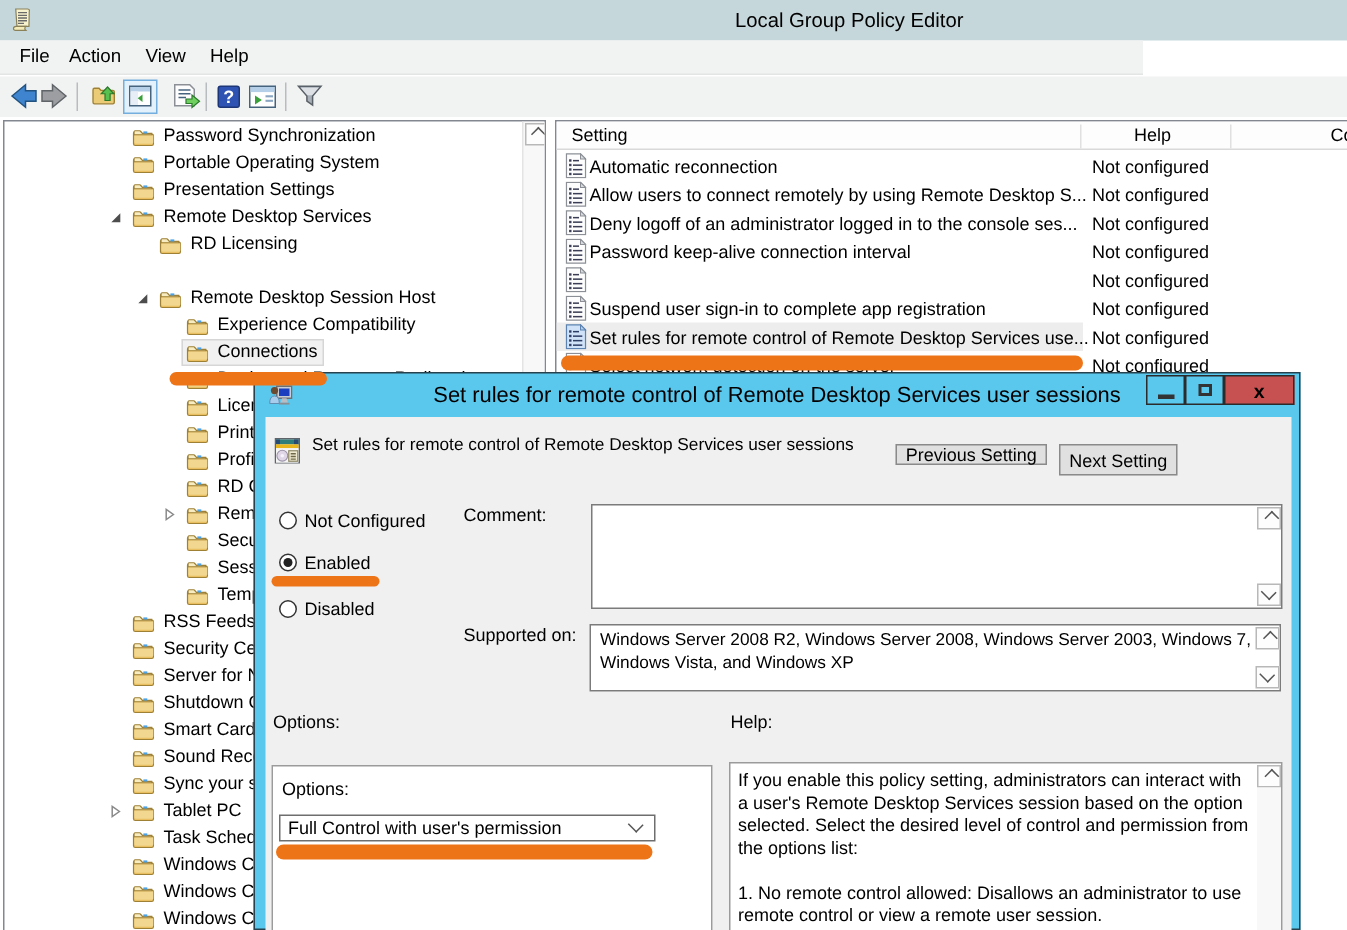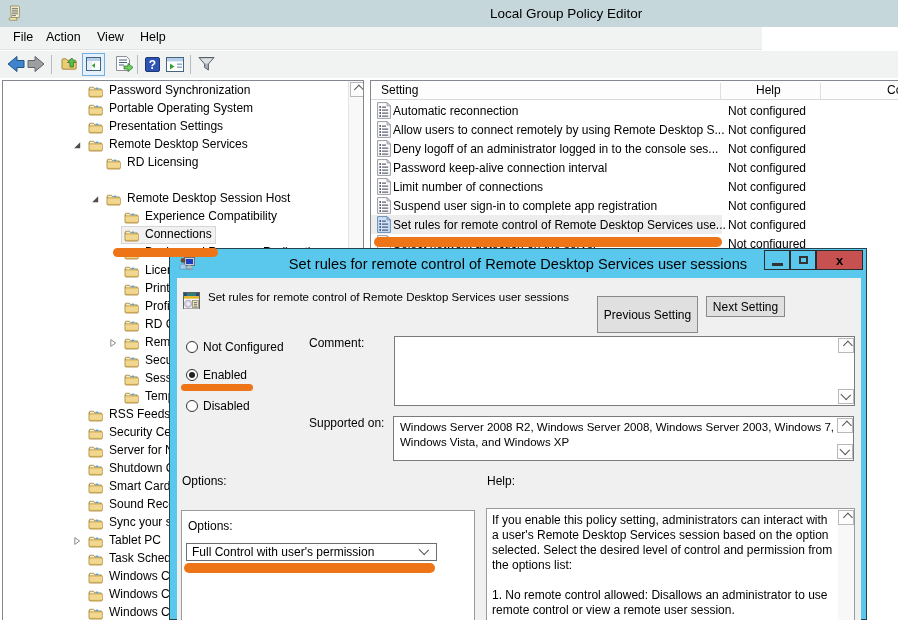--- a/index.html
+++ b/index.html
@@ -360,21 +360,20 @@
           <svg width="14" height="17" style="position:absolute;left:6px;top:1px">
             <use href="#page"></use>
           </svg>
           <span style="position:absolute;left:22px;top:1px;font-size:12px;line-height:18px;">Password keep-alive connection interval</span>
           <span style="position:absolute;left:357px;top:1px;font-size:12px;line-height:18px;">Not configured</span>
         </div>
         <div class="lrow" style="position:absolute;left:0;top:76px;width:528px;">
           <svg width="14" height="17" style="position:absolute;left:6px;top:1px">
             <use href="#page"></use>
           </svg>
-          <span style="position:absolute;left:22px;top:1px;font-size:12px;line-height:18px;">Limit number of connections</span>
           <span style="position:absolute;left:357px;top:1px;font-size:12px;line-height:18px;">Not configured</span>
         </div>
         <div class="lrow" style="position:absolute;left:0;top:95px;width:528px;">
           <svg width="14" height="17" style="position:absolute;left:6px;top:1px">
             <use href="#page"></use>
           </svg>
           <span style="position:absolute;left:22px;top:1px;font-size:12px;line-height:18px;">Suspend user sign-in to complete app registration</span>
           <span style="position:absolute;left:357px;top:1px;font-size:12px;line-height:18px;">Not configured</span>
         </div>
         <div class="lrow" style="position:absolute;left:0;top:114px;width:528px;">
@@ -428,21 +427,21 @@
           <circle cx="5.2" cy="11.8" r="1.2" fill="#f6f3fa"></circle>
           <rect x="9.5" y="8.5" width="6" height="7" fill="#efe9d2" stroke="#8e8868" stroke-width="0.8"></rect>
           <g stroke="#6e6848" stroke-width="0.9">
               <path d="M10.8 10.5 h3.4"></path>
               <path d="M10.8 12.3 h3.4"></path>
               <path d="M10.8 14.1 h3.4"></path>
             </g>
         </svg>
       </div>
       <div style="left:31px;top:13px;font-size:11.5px;white-space:nowrap;">Set rules for remote control of Remote Desktop Services user sessions</div>
-      <div class="btn" style="left:420px;top:18px;width:101px;height:37px;">Previous Setting</div>
+      <div class="btn" style="left:420px;top:18px;width:101px;height:14px;">Previous Setting</div>
       <div class="btn" style="left:529px;top:18px;width:79px;height:21px;">Next Setting</div>
 
       <div class="radio" style="left:9px;top:63px;"></div>
       <div style="left:26px;top:62px;font-size:12px;">Not Configured</div>
       <div class="radio" style="left:9px;top:91px;display:flex;align-items:center;justify-content:center;">
           <div style="position:static;width:6px;height:6px;border-radius:50%;background:#222;"></div>
         </div>
       <div style="left:26px;top:90px;font-size:12px;">Enabled</div>
       <div class="radio" style="left:9px;top:122px;"></div>
       <div style="left:26px;top:121px;font-size:12px;">Disabled</div>

